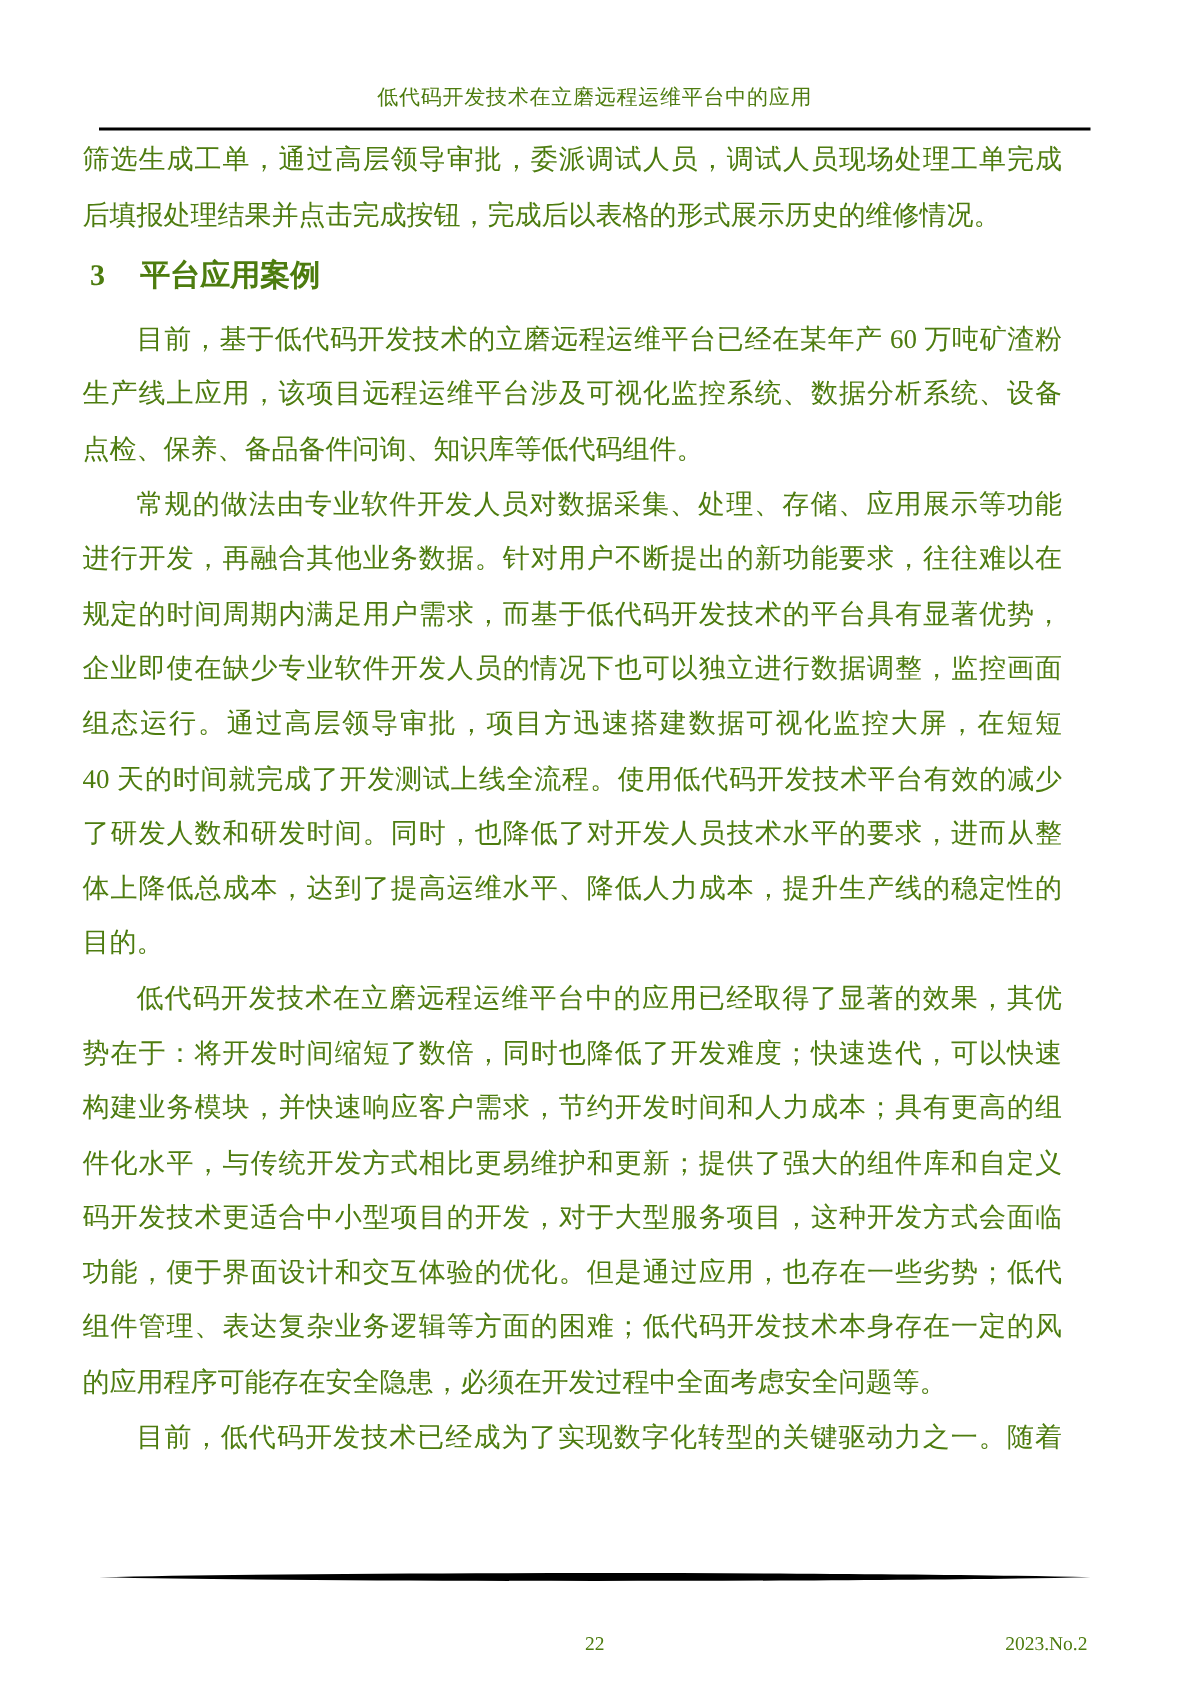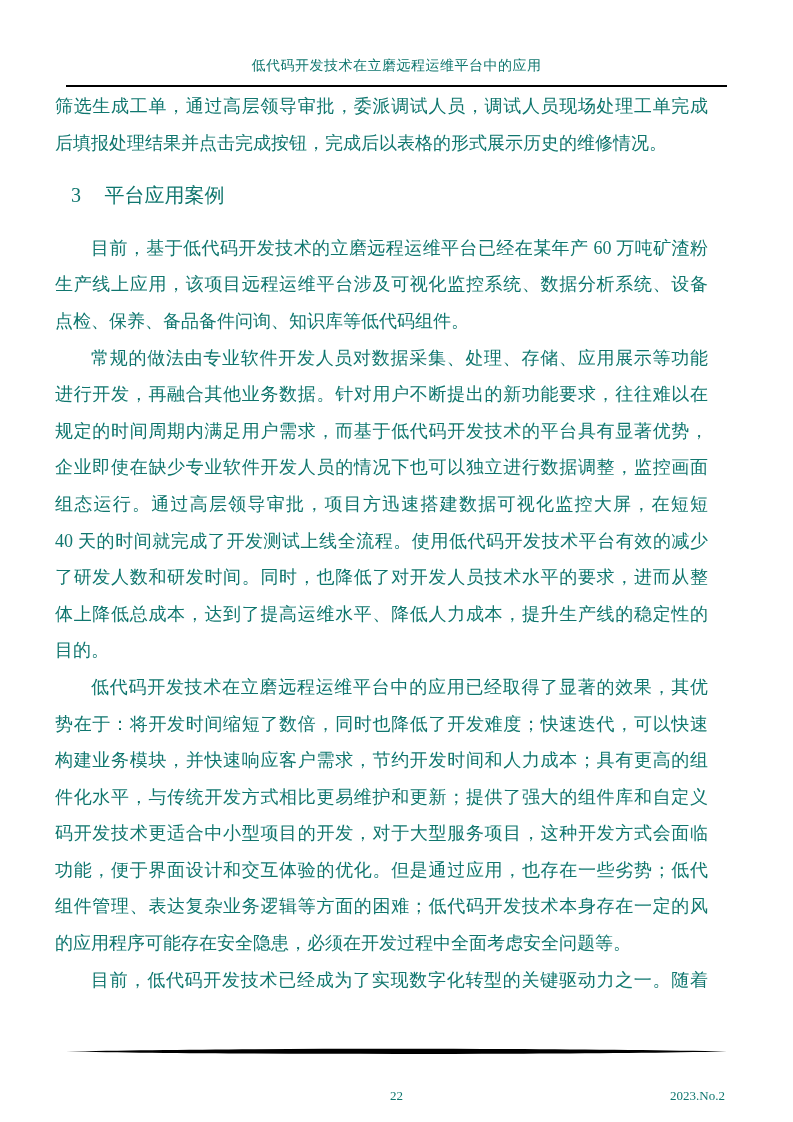--- a/index.html
+++ b/index.html
@@ -5,21 +5,21 @@
   html, body {
     margin: 0;
     padding: 0;
     background: #ffffff;
   }
   .page {
     position: relative;
     width: 793px;
     height: 1122px;
     background: #ffffff;
-    color: #0f766e;
+    color: #4d7c0f;
     font-family: "Liberation Serif", "DejaVu Serif", serif;
     overflow: hidden;
   }
   
   .running-title {
     position: absolute;
     top: 55px;
     left: 0;
     width: 100%;
     text-align: center;
@@ -50,25 +50,25 @@
     white-space: normal;
   }
   .fill {
     text-align: justify;
     text-align-last: justify;
   }
   .ind {
     text-indent: 2em;
   }
   .heading {
-    margin: 16px;
+    margin: 5px;
     font-size: 20px;
     line-height: 36.6px;
     height: 36.6px;
-    font-weight: normal;
+    font-weight: bold;
     font-family: "Liberation Sans", "DejaVu Sans", sans-serif;
     overflow: hidden;
   }
   .heading .h-num {
     display: inline-block;
     margin-right: 18px;
     font-family: "Liberation Serif", "DejaVu Serif", serif;
   }
   
   .footer-rule {

